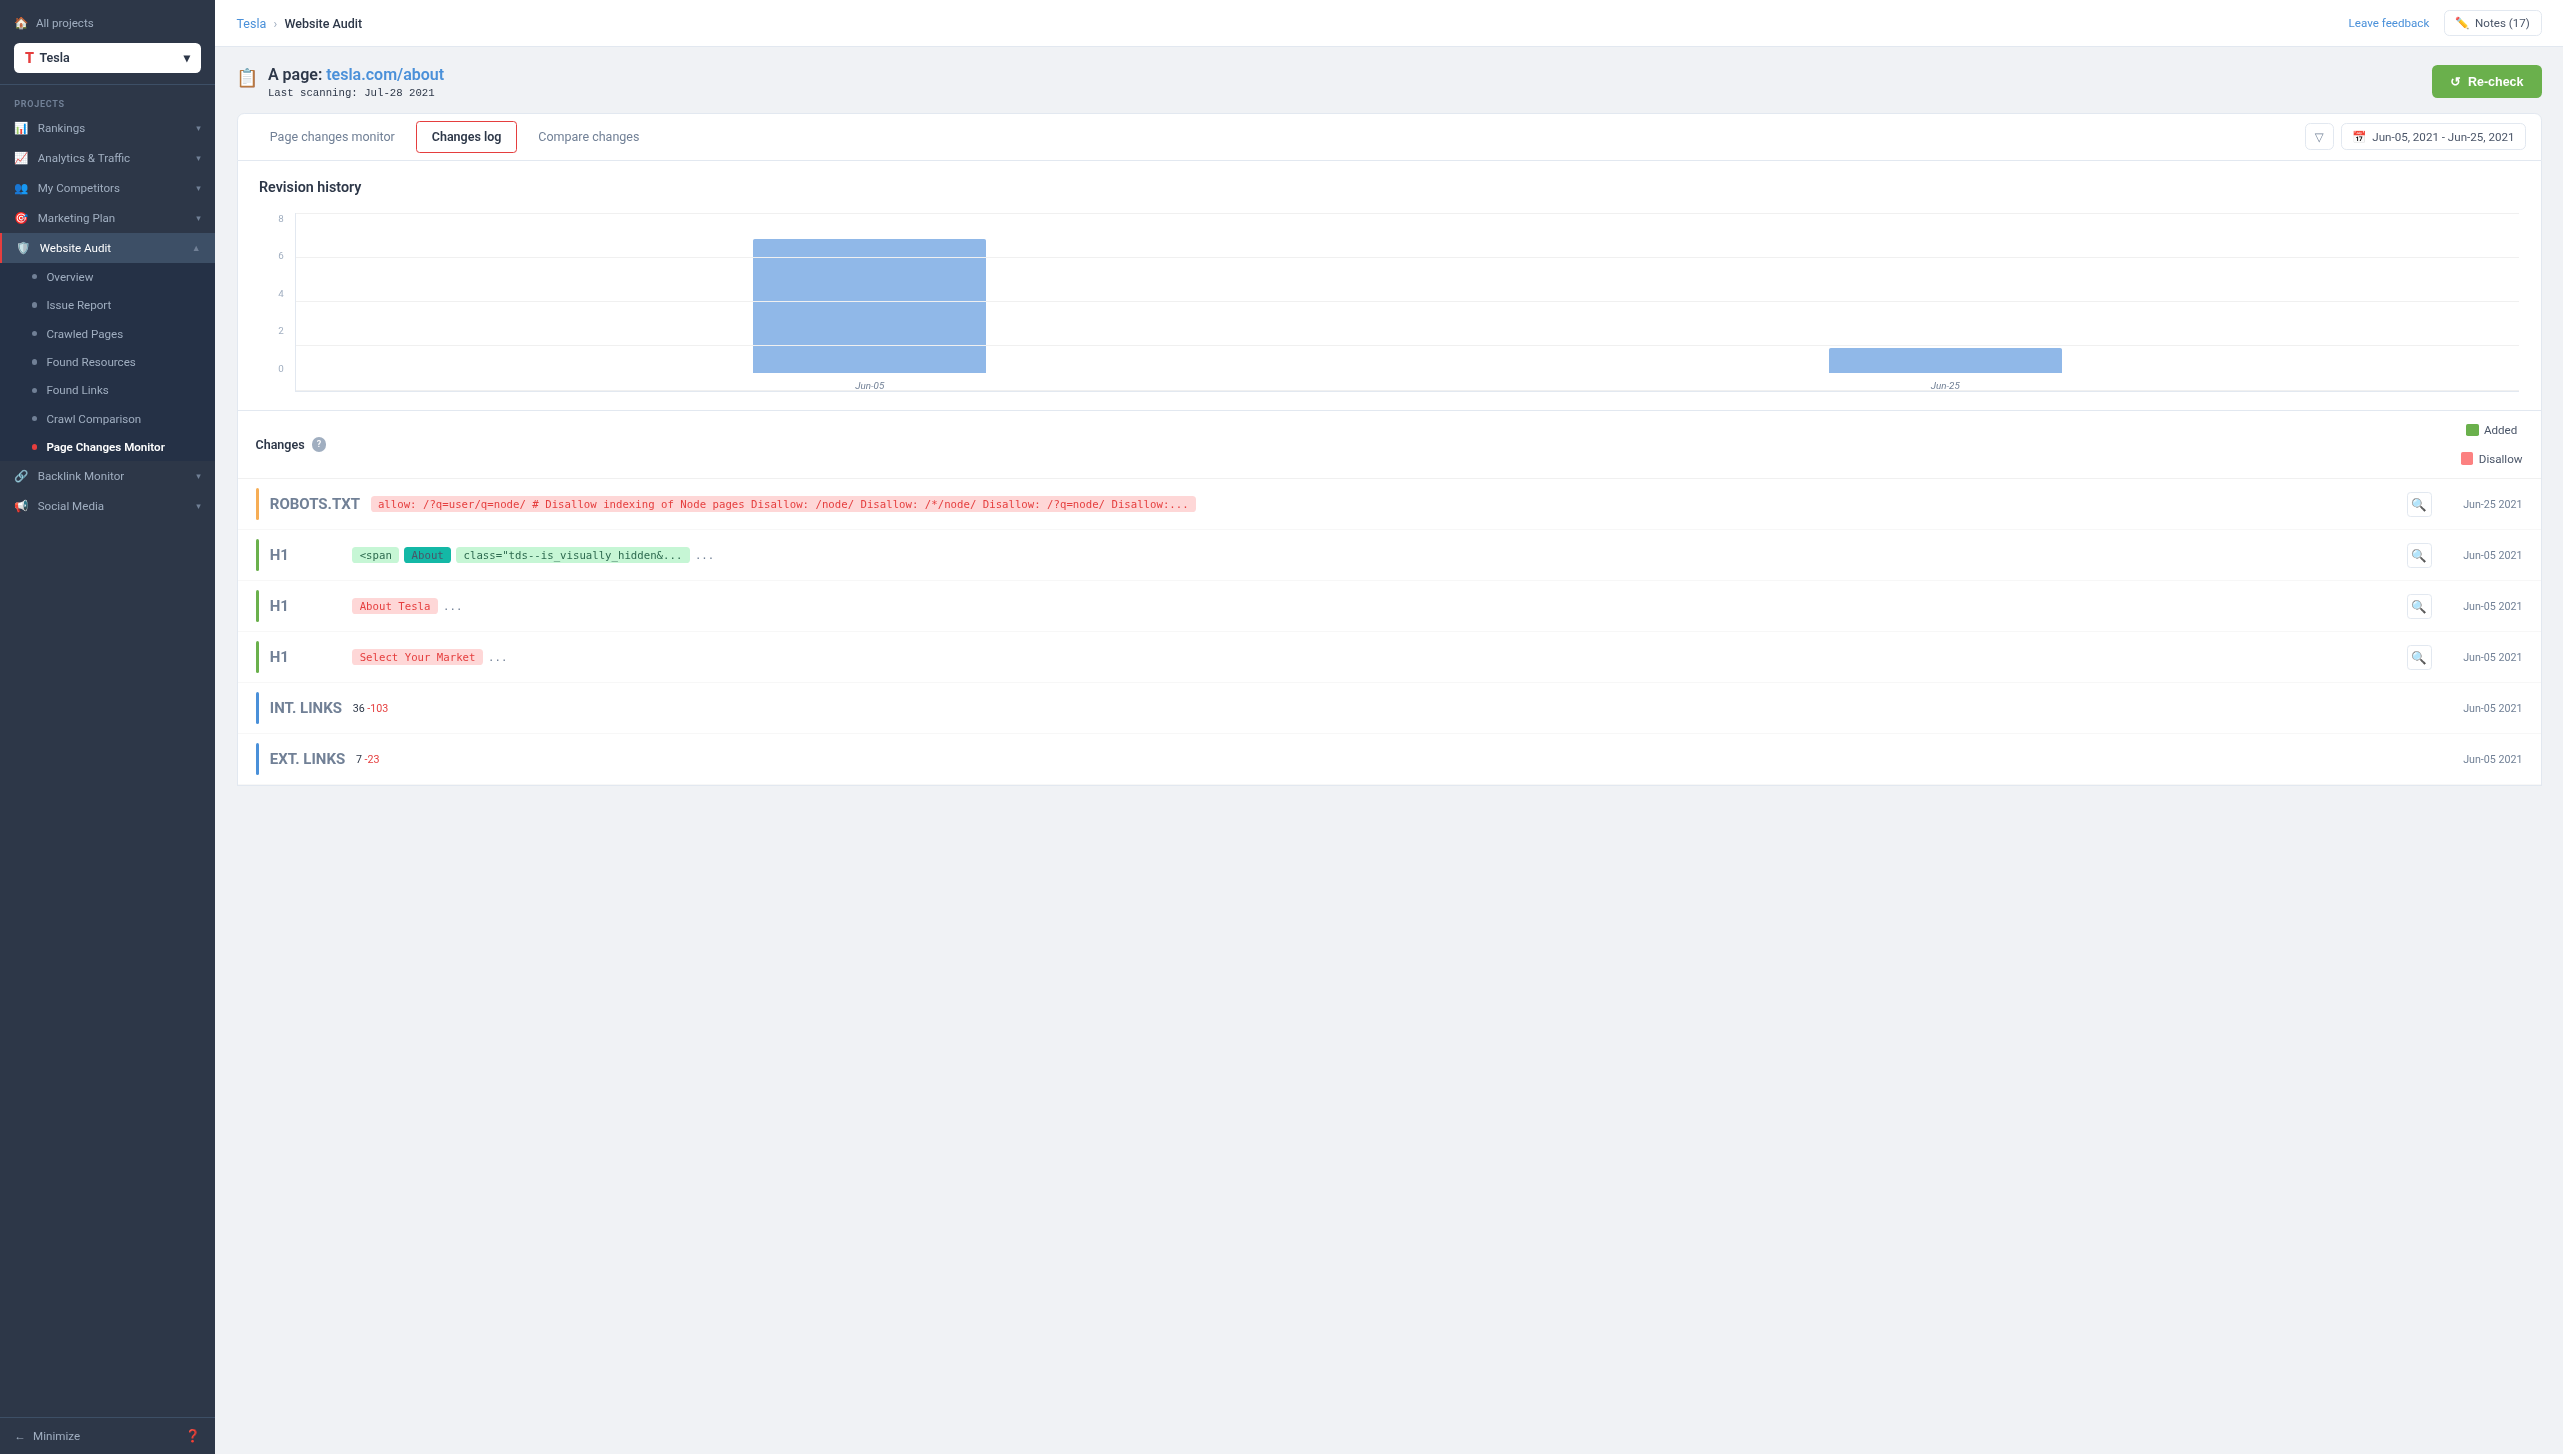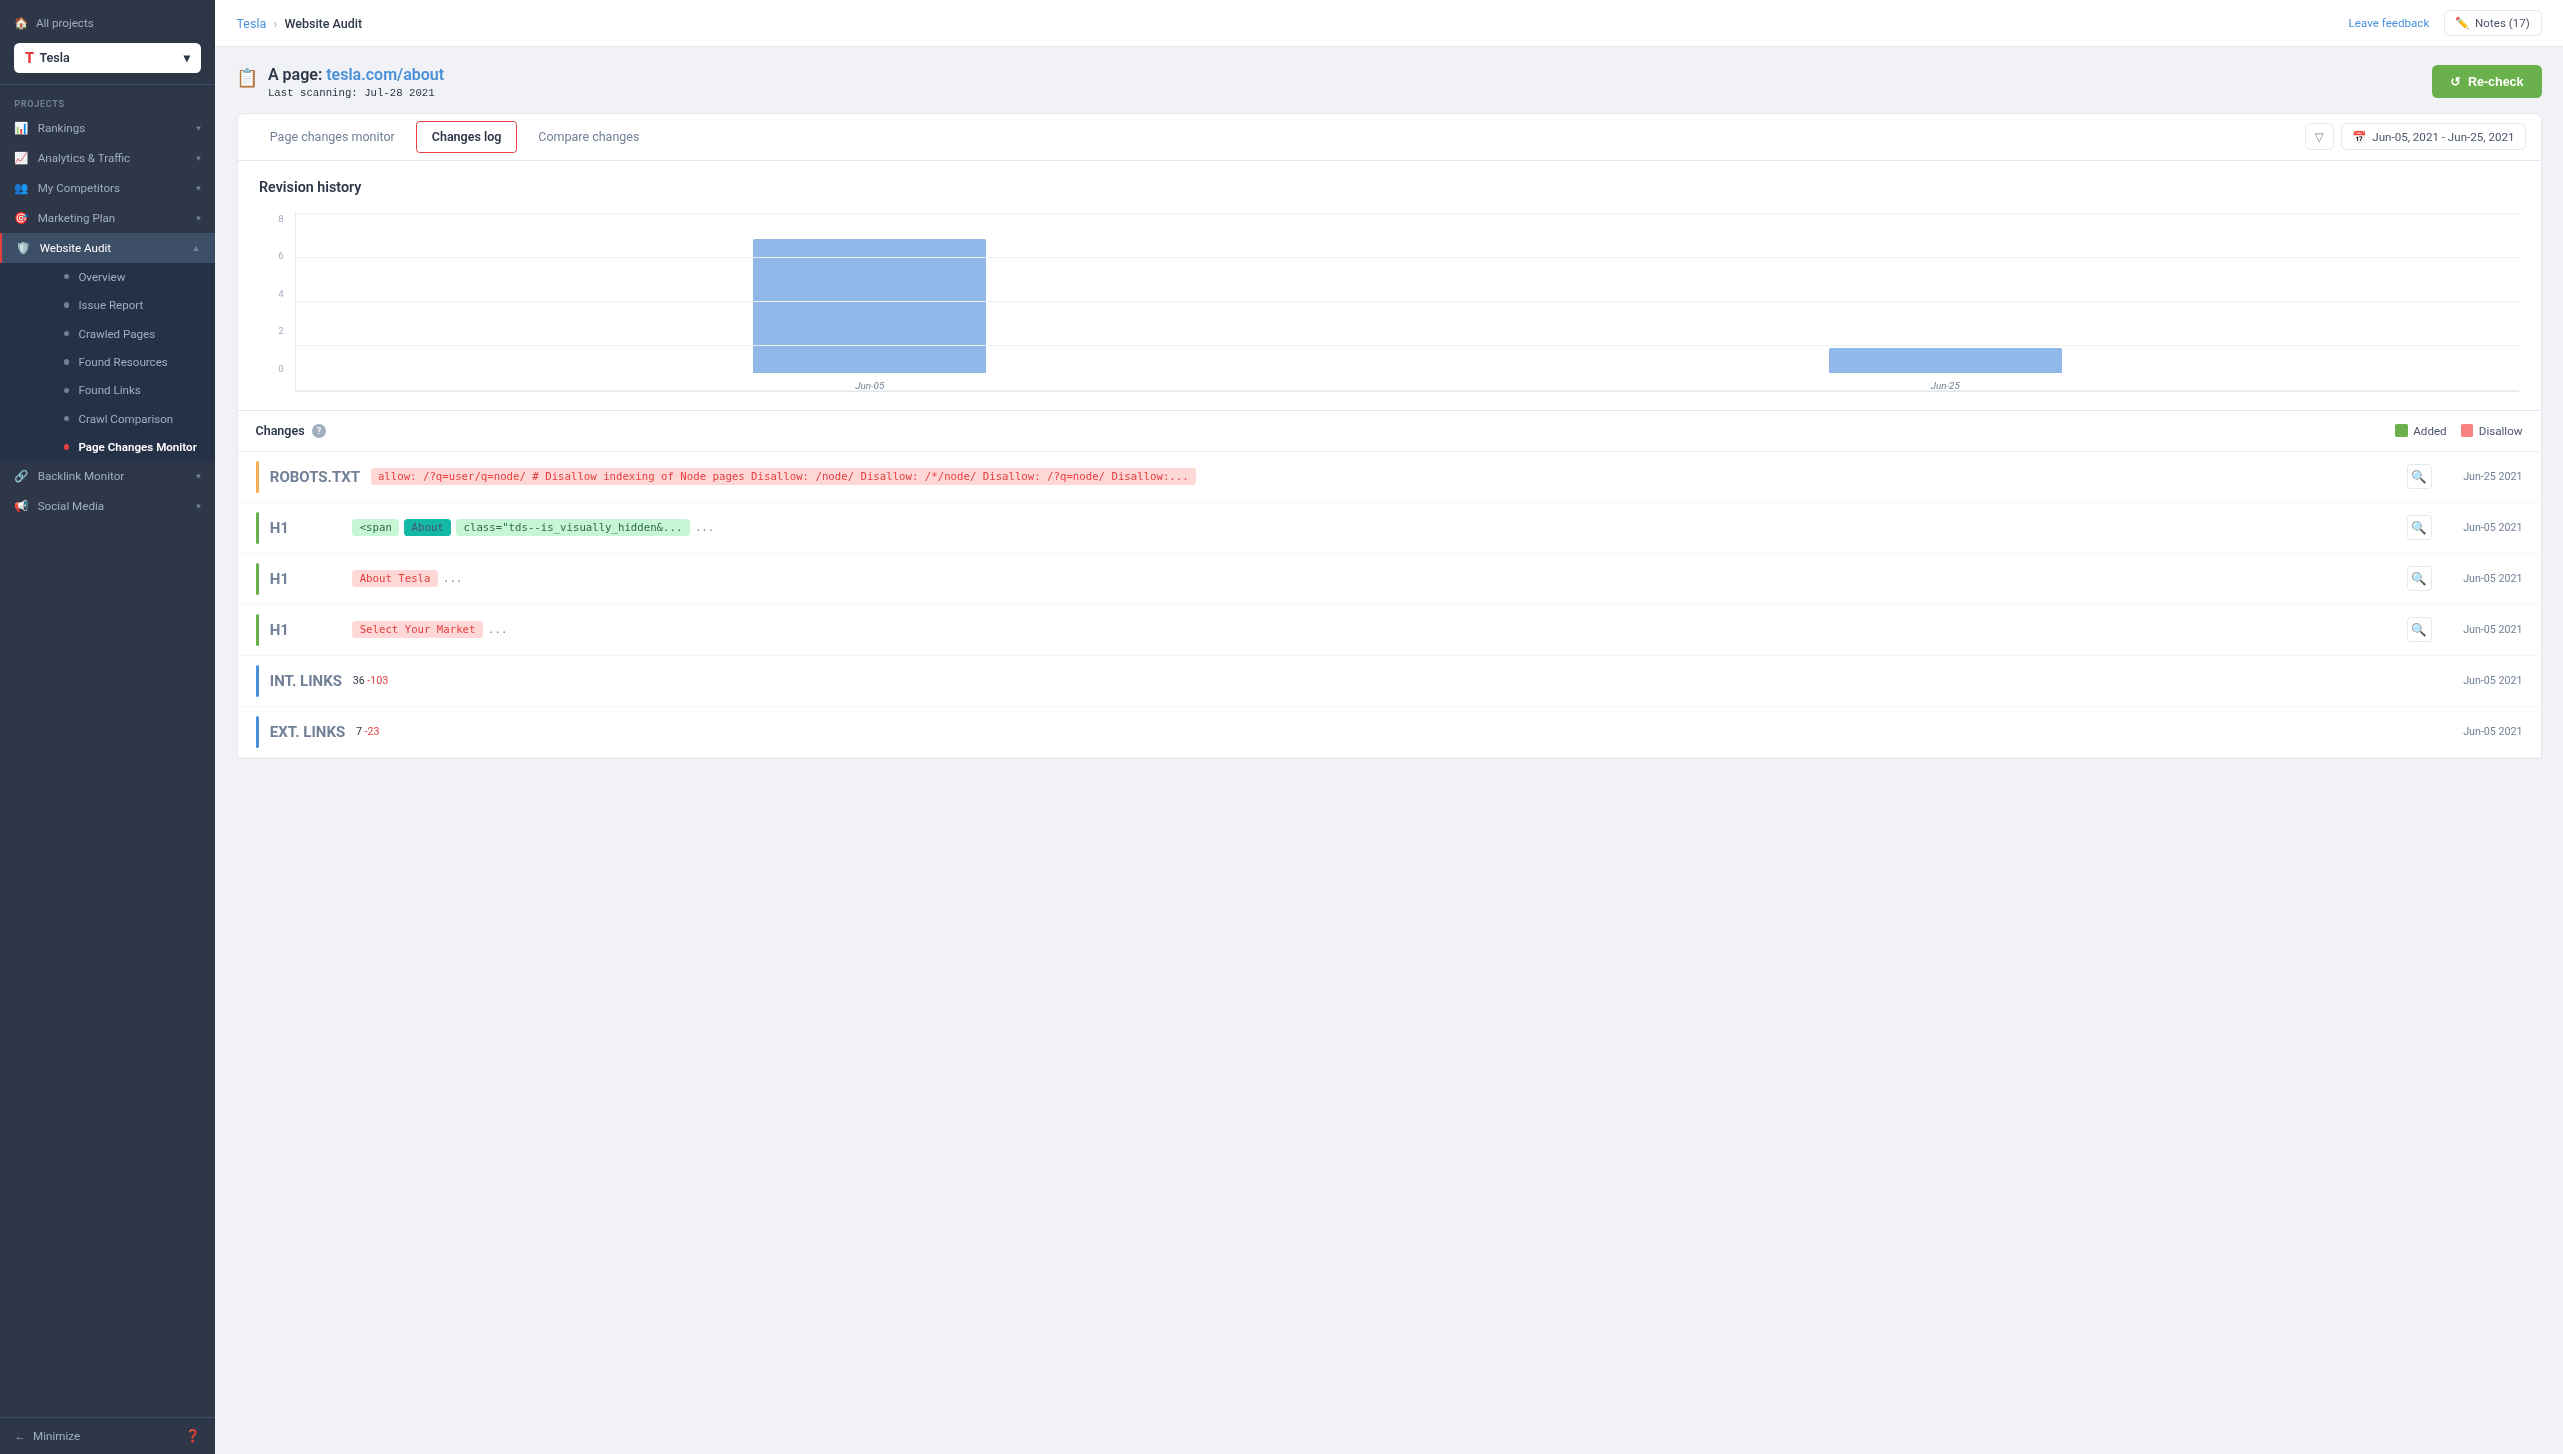--- a/index.html
+++ b/index.html
@@ -9,21 +9,21 @@
     .sidebar { width: 215px; background: #2d3748; color: #cbd5e0; display: flex; flex-direction: column; flex-shrink: 0; height: 100vh; overflow-y: auto; }
     .sidebar-top { padding: 10.7px 14.3px; border-bottom: 0.9px solid #3d4f66; }
     .all-projects { display: flex; align-items: center; gap: 7.2px; color: #a0aec0; font-size: 11.6px; padding: 5.4px 0; cursor: pointer; }
     .project-selector { display: flex; align-items: center; justify-content: space-between; background: #fff; color: #2d3748; border-radius: 5.4px; padding: 7.2px 10.7px; margin-top: 7.2px; cursor: pointer; font-weight: 600; font-size: 12.5px; }
     .project-selector .tesla-icon { color: #e53e3e; font-weight: 900; font-size: 14.3px; margin-right: 5.4px; }
     .sidebar-section-label { font-size: 9px; font-weight: 700; color: #718096; text-transform: uppercase; letter-spacing: 0.08em; padding: 14.3px 14.3px 3.6px; }
     .sidebar-item { display: flex; align-items: center; justify-content: space-between; padding: 8px 14.3px; cursor: pointer; font-size: 11.6px; color: #a0aec0; border-radius: 0; }
     .sidebar-item.active { background: #3d4f66; color: #fff; border-left: 2.7px solid #e53e3e; }
     .sidebar-item .item-left { display: flex; align-items: center; gap: 9px; }
     .sidebar-item .chevron { font-size: 9px; color: #718096; }
-    .sidebar-subitems { background: #253146; padding-left: 32px; }
+    .sidebar-subitems { background: #253146; }
     .sidebar-subitem { display: flex; align-items: center; gap: 9px; padding: 7.2px 14.3px 7.2px 32px; cursor: pointer; font-size: 11.6px; color: #a0aec0; }
     .sidebar-subitem.active { color: #fff; font-weight: 600; }
     .sidebar-subitem .dot { width: 5.4px; height: 5.4px; border-radius: 50%; background: #718096; flex-shrink: 0; }
     .sidebar-subitem.active .dot { background: #e53e3e; }
     .sidebar-bottom { margin-top: auto; border-top: 0.9px solid #3d4f66; padding: 10.7px 14.3px; display: flex; align-items: center; justify-content: space-between; }
     .minimize-btn { display: flex; align-items: center; gap: 7.2px; color: #a0aec0; cursor: pointer; font-size: 11.6px; }
 
     
     .main { flex: 1; display: flex; flex-direction: column; overflow: hidden; }
     .topbar { background: #fff; border-bottom: 0.9px solid #e2e8f0; padding: 0 21.5px; display: flex; align-items: center; justify-content: space-between; height: 47px; flex-shrink: 0; }
@@ -65,21 +65,21 @@
     .bars-container { display: flex; align-items: flex-end; width: 100%; height: 100%; padding: 0 36px; gap: 0; justify-content: space-around; }
     .bar-group { display: flex; flex-direction: column; align-items: center; gap: 3.6px; }
     .bar { background: #90b8e8; border-radius: 1.8px 1.8px 0 0; }
     .bar-label { font-size: 9.8px; color: #718096; margin-top: 3.6px; }
 
     
     .changes-section { background: #fff; border: 0.9px solid #e2e8f0; border-top: none; margin-top: 0; }
     .changes-header { display: flex; align-items: center; justify-content: space-between; padding: 12.5px 18px; border-bottom: 0.9px solid #f0f0f0; }
     .changes-title { display: flex; align-items: center; gap: 7.2px; font-size: 12.5px; font-weight: 600; color: #2d3748; }
     .help-icon { width: 14.3px; height: 14.3px; border-radius: 50%; background: #a0aec0; color: #fff; font-size: 9px; display: flex; align-items: center; justify-content: center; cursor: pointer; }
-    .legend { display: flex; align-items: center; gap: 14.3px; font-size: 11.6px; color: #4a5568; }
+    .legend { display: flex; align-items: center; gap: 14.3px; font-size: 11.6px; color: #4a5568; flex-direction: column; }
     .legend-item { display: flex; align-items: center; gap: 5.4px; }
     .legend-dot { width: 12.5px; height: 12.5px; border-radius: 1.8px; }
     .legend-dot.added { background: #6ab04c; }
     .legend-dot.deleted { background: #fc8181; }
 
     .change-row { display: flex; align-items: center; padding: 9px 18px; border-bottom: 0.9px solid #f7f7f7; gap: 10.7px; min-height: 43px; }
     .row-indicator { width: 3.6px; height: 32px; border-radius: 1.8px; flex-shrink: 0; }
     .row-indicator.orange { background: #f6ad55; }
     .row-indicator.green { background: #6ab04c; }
     .row-indicator.blue { background: #4a90d9; }

